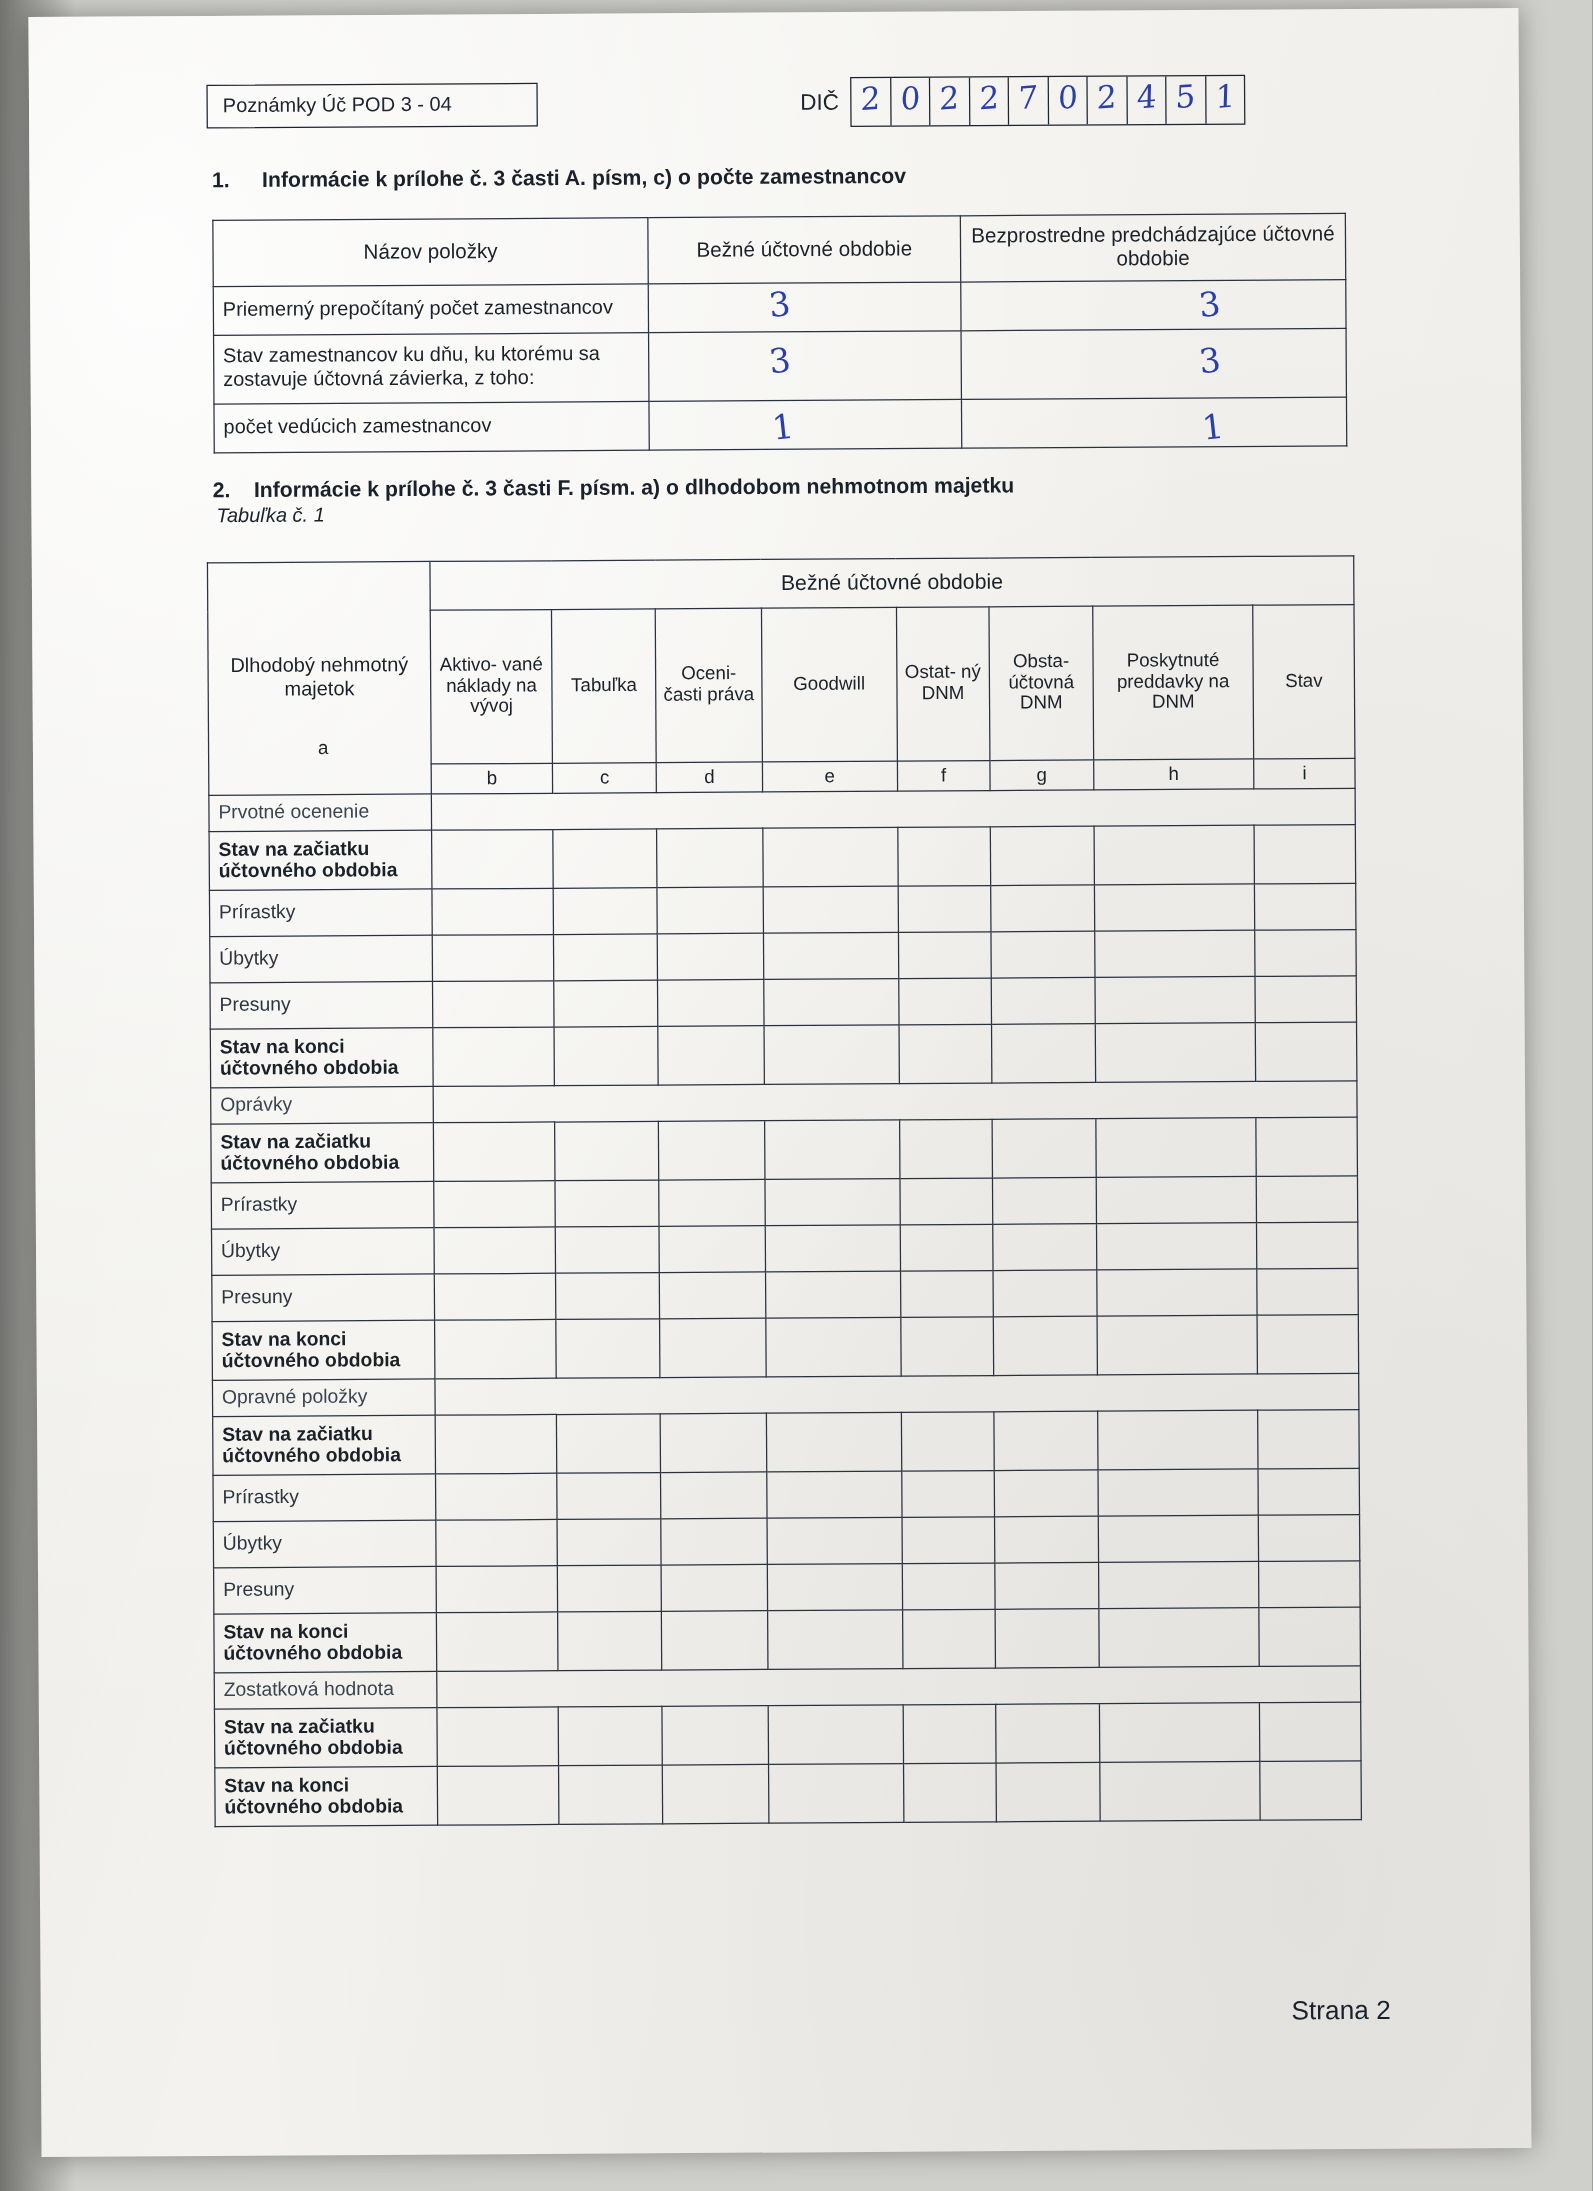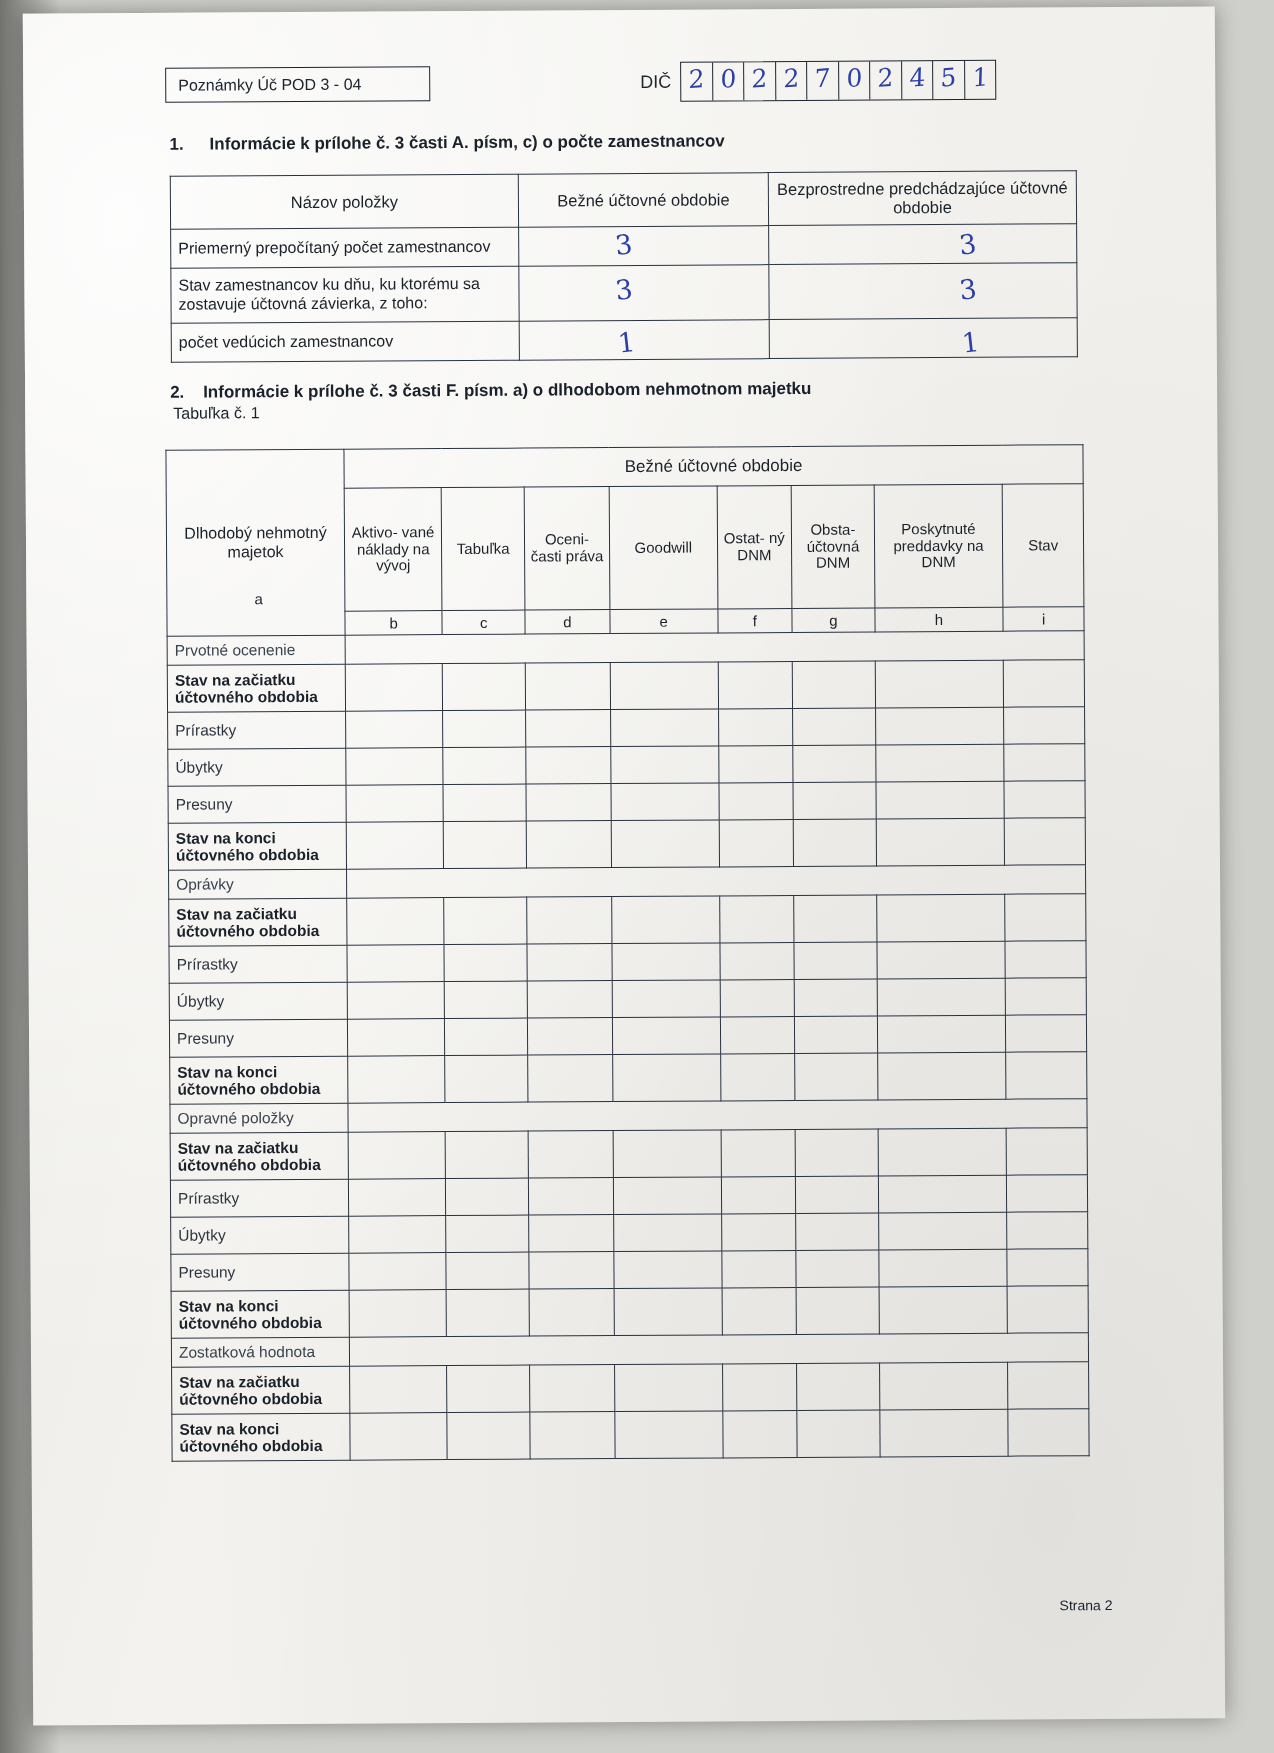--- a/index.html
+++ b/index.html
@@ -112,20 +112,21 @@
   .sec-title {
     position: absolute;
     font-size: 17px;
     font-weight: bold;
     color: #1a212b;
   }
   .sub-note {
     position: absolute;
     font-size: 16px;
     color: #1a212b;
+    font-style: italic;
   }
   
   table {
     border-collapse: collapse;
     position: absolute;
     table-layout: fixed;
   }
   table td, table th {
     border: 1.3px solid #2a3240;
     font-weight: normal;
@@ -212,21 +213,21 @@
   #t2 .rlabel.light {
     font-weight: normal;
     height: 34px;
     color: #2d3640;
   }
   #t2 .blank { height: 34px; }
   .page-num {
     position: absolute;
     right: 112px;
     top: 1590px;
-    font-size: 14px;
+    font-size: 21px;
     color: #1a212b;
   }
 </style>
 </head>
 <body>
 
 <div class="page">
   <div class="shadow-left"></div>
   <div class="sheet">
     <div class="content">

